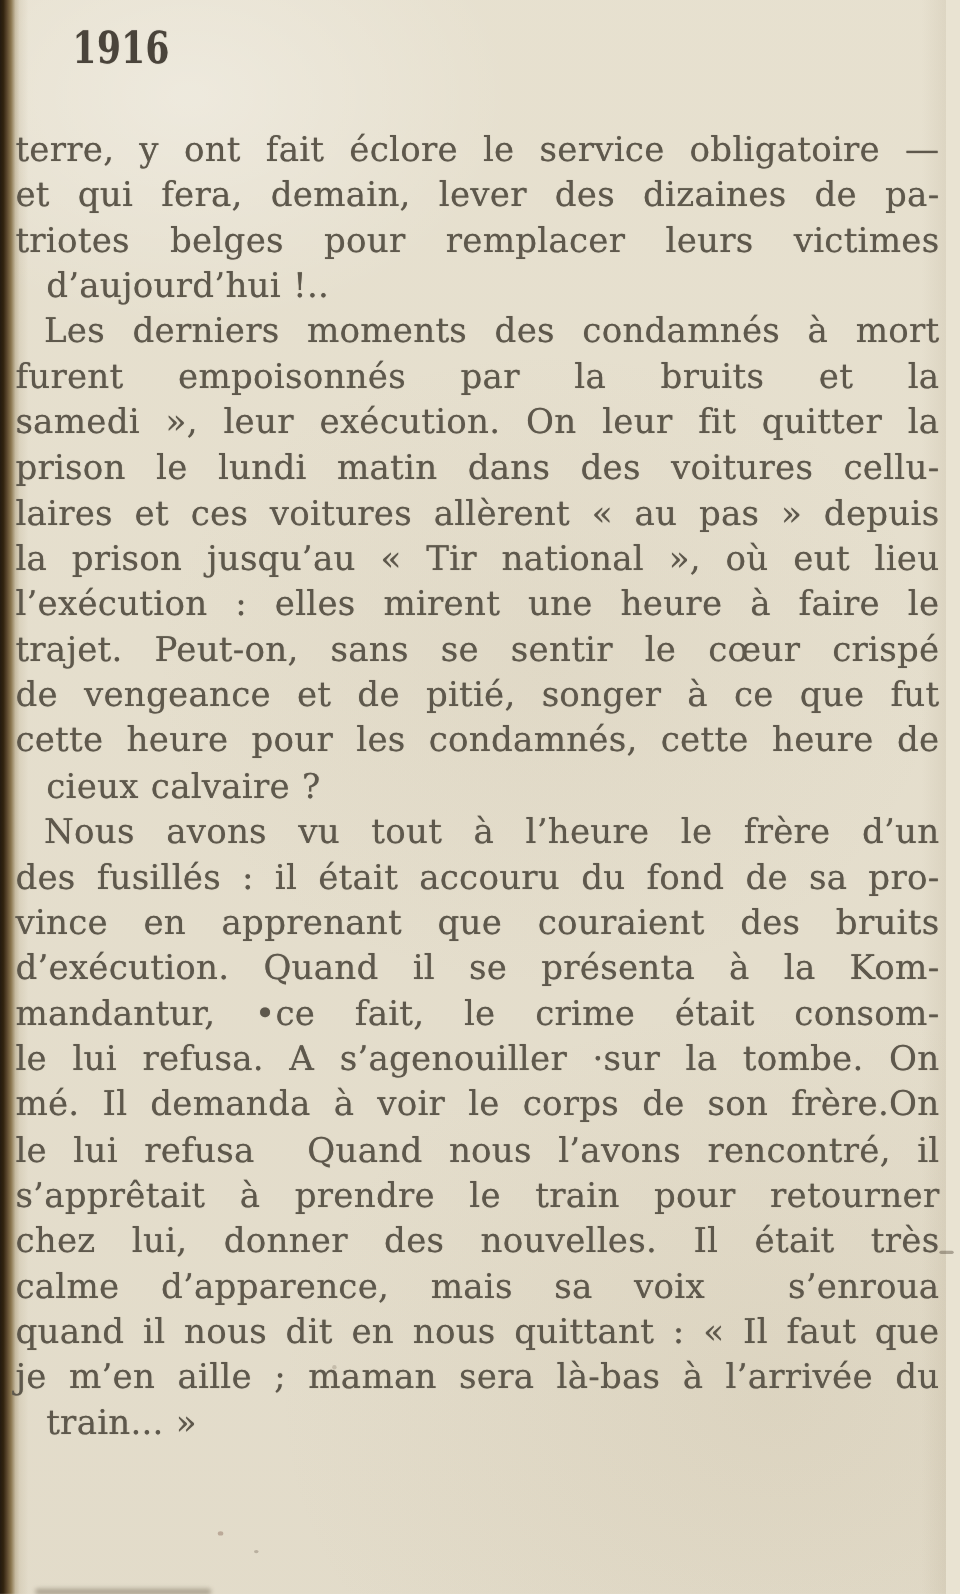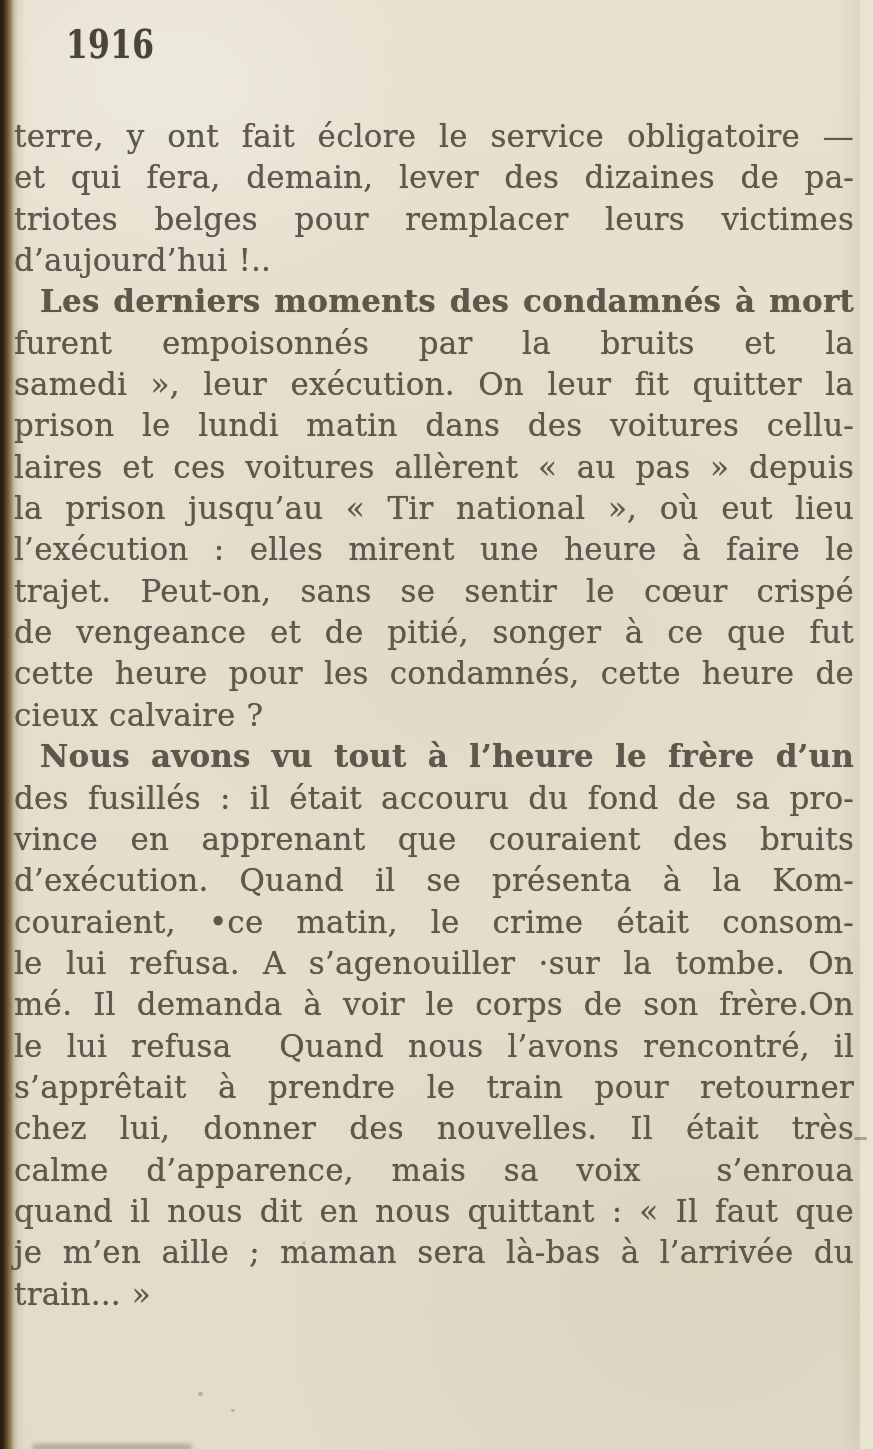--- a/index.html
+++ b/index.html
@@ -60,22 +60,22 @@
     font-size: 31px;
     color: var(--ink, #5e584c);
     letter-spacing: 0.2px;
     word-spacing: 1px;
     white-space: pre-wrap;
     text-align: justify;
     text-align-last: justify;
     text-justify: inter-word;
     text-shadow: 0 0 0.7px rgba(94,88,76,0.75);
   }
-  .line.para-end { text-align-last: left; }
-  .line.para-start { text-indent: 26px; font-weight: bold; }
+  .line.para-end { text-align-last: left; padding-left: 28px; }
+  .line.para-start { text-indent: 26px; }
   
   .speck {
     position: absolute;
     background: rgba(95,85,70,0.45);
     border-radius: 50%;
   }
   .speck.dash { border-radius: 2px; }
   .s1 { left: 854px; top: 1137px; width: 13px; height: 3px; }
   .s2 { left: 198px; top: 1392px; width: 5px; height: 4px; background: rgba(130,95,80,0.40); }
   .s3 { left: 231px; top: 1409px; width: 4px; height: 3px; background: rgba(110,95,80,0.35); }
@@ -110,21 +110,21 @@
       <div class="line">la prison jusqu’au « Tir national », où eut lieu</div>
       <div class="line">l’exécution : elles mirent une heure à faire le</div>
       <div class="line">trajet. Peut-on, sans se sentir le cœur crispé</div>
       <div class="line">de vengeance et de pitié, songer à ce que fut</div>
       <div class="line">cette heure pour les condamnés, cette heure de</div>
       <div class="line para-end">cieux calvaire ?</div>
       <div class="line para-start">Nous avons vu tout à l’heure le frère d’un</div>
       <div class="line">des fusillés : il était accouru du fond de sa pro-</div>
       <div class="line">vince en apprenant que couraient des bruits</div>
       <div class="line">d’exécution. Quand il se présenta à la Kom-</div>
-      <div class="line">couraient, •ce matin, le crime était consom-</div>
+      <div class="line">mandantur, •ce fait, le crime était consom-</div>
       <div class="line">le lui refusa. A s’agenouiller ·sur la tombe. On</div>
       <div class="line">mé. Il demanda à voir le corps de son frère.On</div>
       <div class="line">le lui refusa  Quand nous l’avons rencontré, il</div>
       <div class="line">s’apprêtait à prendre le train pour retourner</div>
       <div class="line">chez lui, donner des nouvelles. Il était très</div>
       <div class="line">calme d’apparence, mais sa voix  s’enroua</div>
       <div class="line">quand il nous dit en nous quittant : « Il faut que</div>
       <div class="line">je m’en aille ; maman sera là-bas à l’arrivée du</div>
       <div class="line para-end">train... »</div>
     </div>

